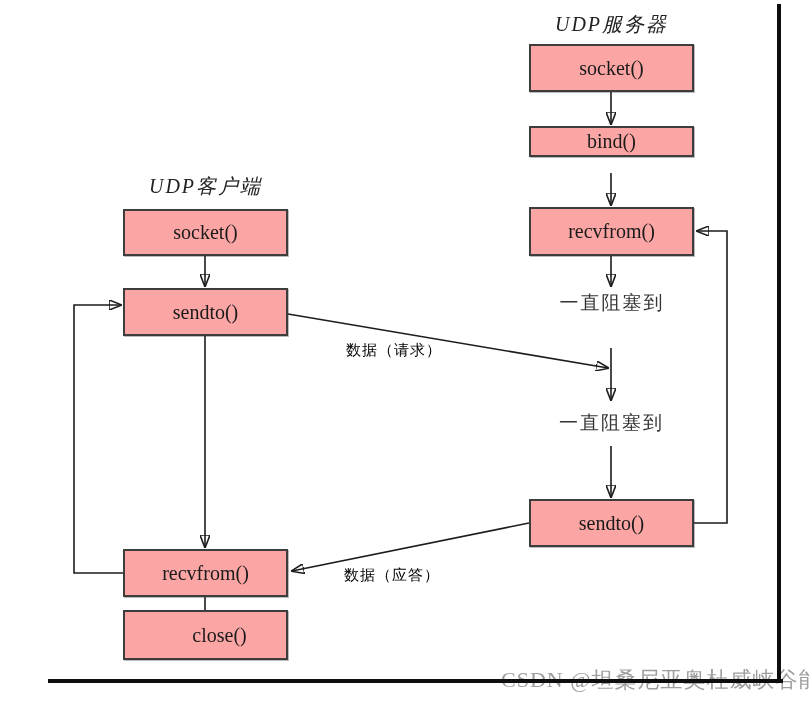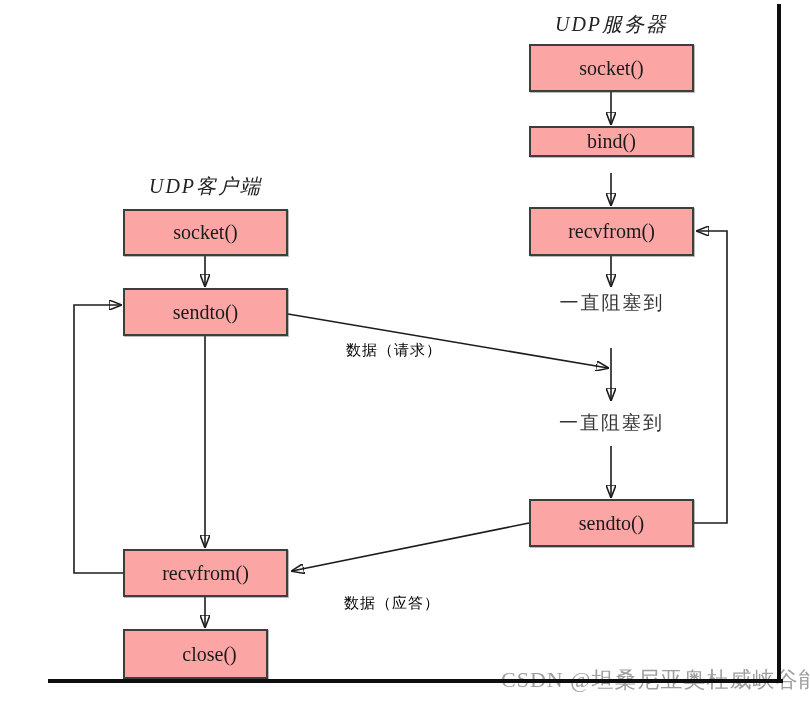--- a/index.html
+++ b/index.html
@@ -81,33 +81,33 @@
     <path d="M288,314 L608,368" marker-end="url(#arr)"></path>
     <path d="M529,523 L292,571" marker-end="url(#arr)"></path>
   </svg>
 
   <div class="col-title" style="left:123px;top:173px;width:165px;">UDP客户端</div>
   <div class="col-title" style="left:529px;top:11px;width:165px;">UDP服务器</div>
 
   <div class="fbox" style="left:123px;top:209px;width:165px;height:47px;">socket()</div>
   <div class="fbox" style="left:123px;top:288px;width:165px;height:48px;">sendto()</div>
   <div class="fbox" style="left:123px;top:549px;width:165px;height:48px;">recvfrom()</div>
-  <div class="fbox" style="left:123px;top:629px;width:145px;height:50px;padding-left:28px;">close()</div>
+  <div class="fbox" style="left:123px;top:610px;width:165px;height:50px;padding-left:28px;">close()</div>
 
   <div class="fbox" style="left:529px;top:44px;width:165px;height:48px;">socket()</div>
   <div class="fbox" style="left:529px;top:126px;width:165px;height:31px;">bind()</div>
   <div class="fbox" style="left:529px;top:207px;width:165px;height:49px;">recvfrom()</div>
   <div class="fbox" style="left:529px;top:499px;width:165px;height:48px;">sendto()</div>
 
   <div class="note" style="left:516px;top:292px;width:192px;">
     <div>一直阻塞到</div>
   </div>
   <div class="note" style="left:529px;top:412px;width:165px;">一直阻塞到</div>
 
   <div class="edge-label" style="left:346px;top:341px;">数据（请求）</div>
-  <div class="edge-label" style="left:344px;top:566px;margin-top:28px;">数据（应答）</div>
+  <div class="edge-label" style="left:344px;top:566px;">数据（应答）</div>
 
   <div class="watermark">CSDN @坦桑尼亚奥杜威峡谷能人</div>
 
   <div class="frame-line v-frame"></div>
   <div class="frame-line h-frame"></div>
 
 </div>
 
 </body></html>

